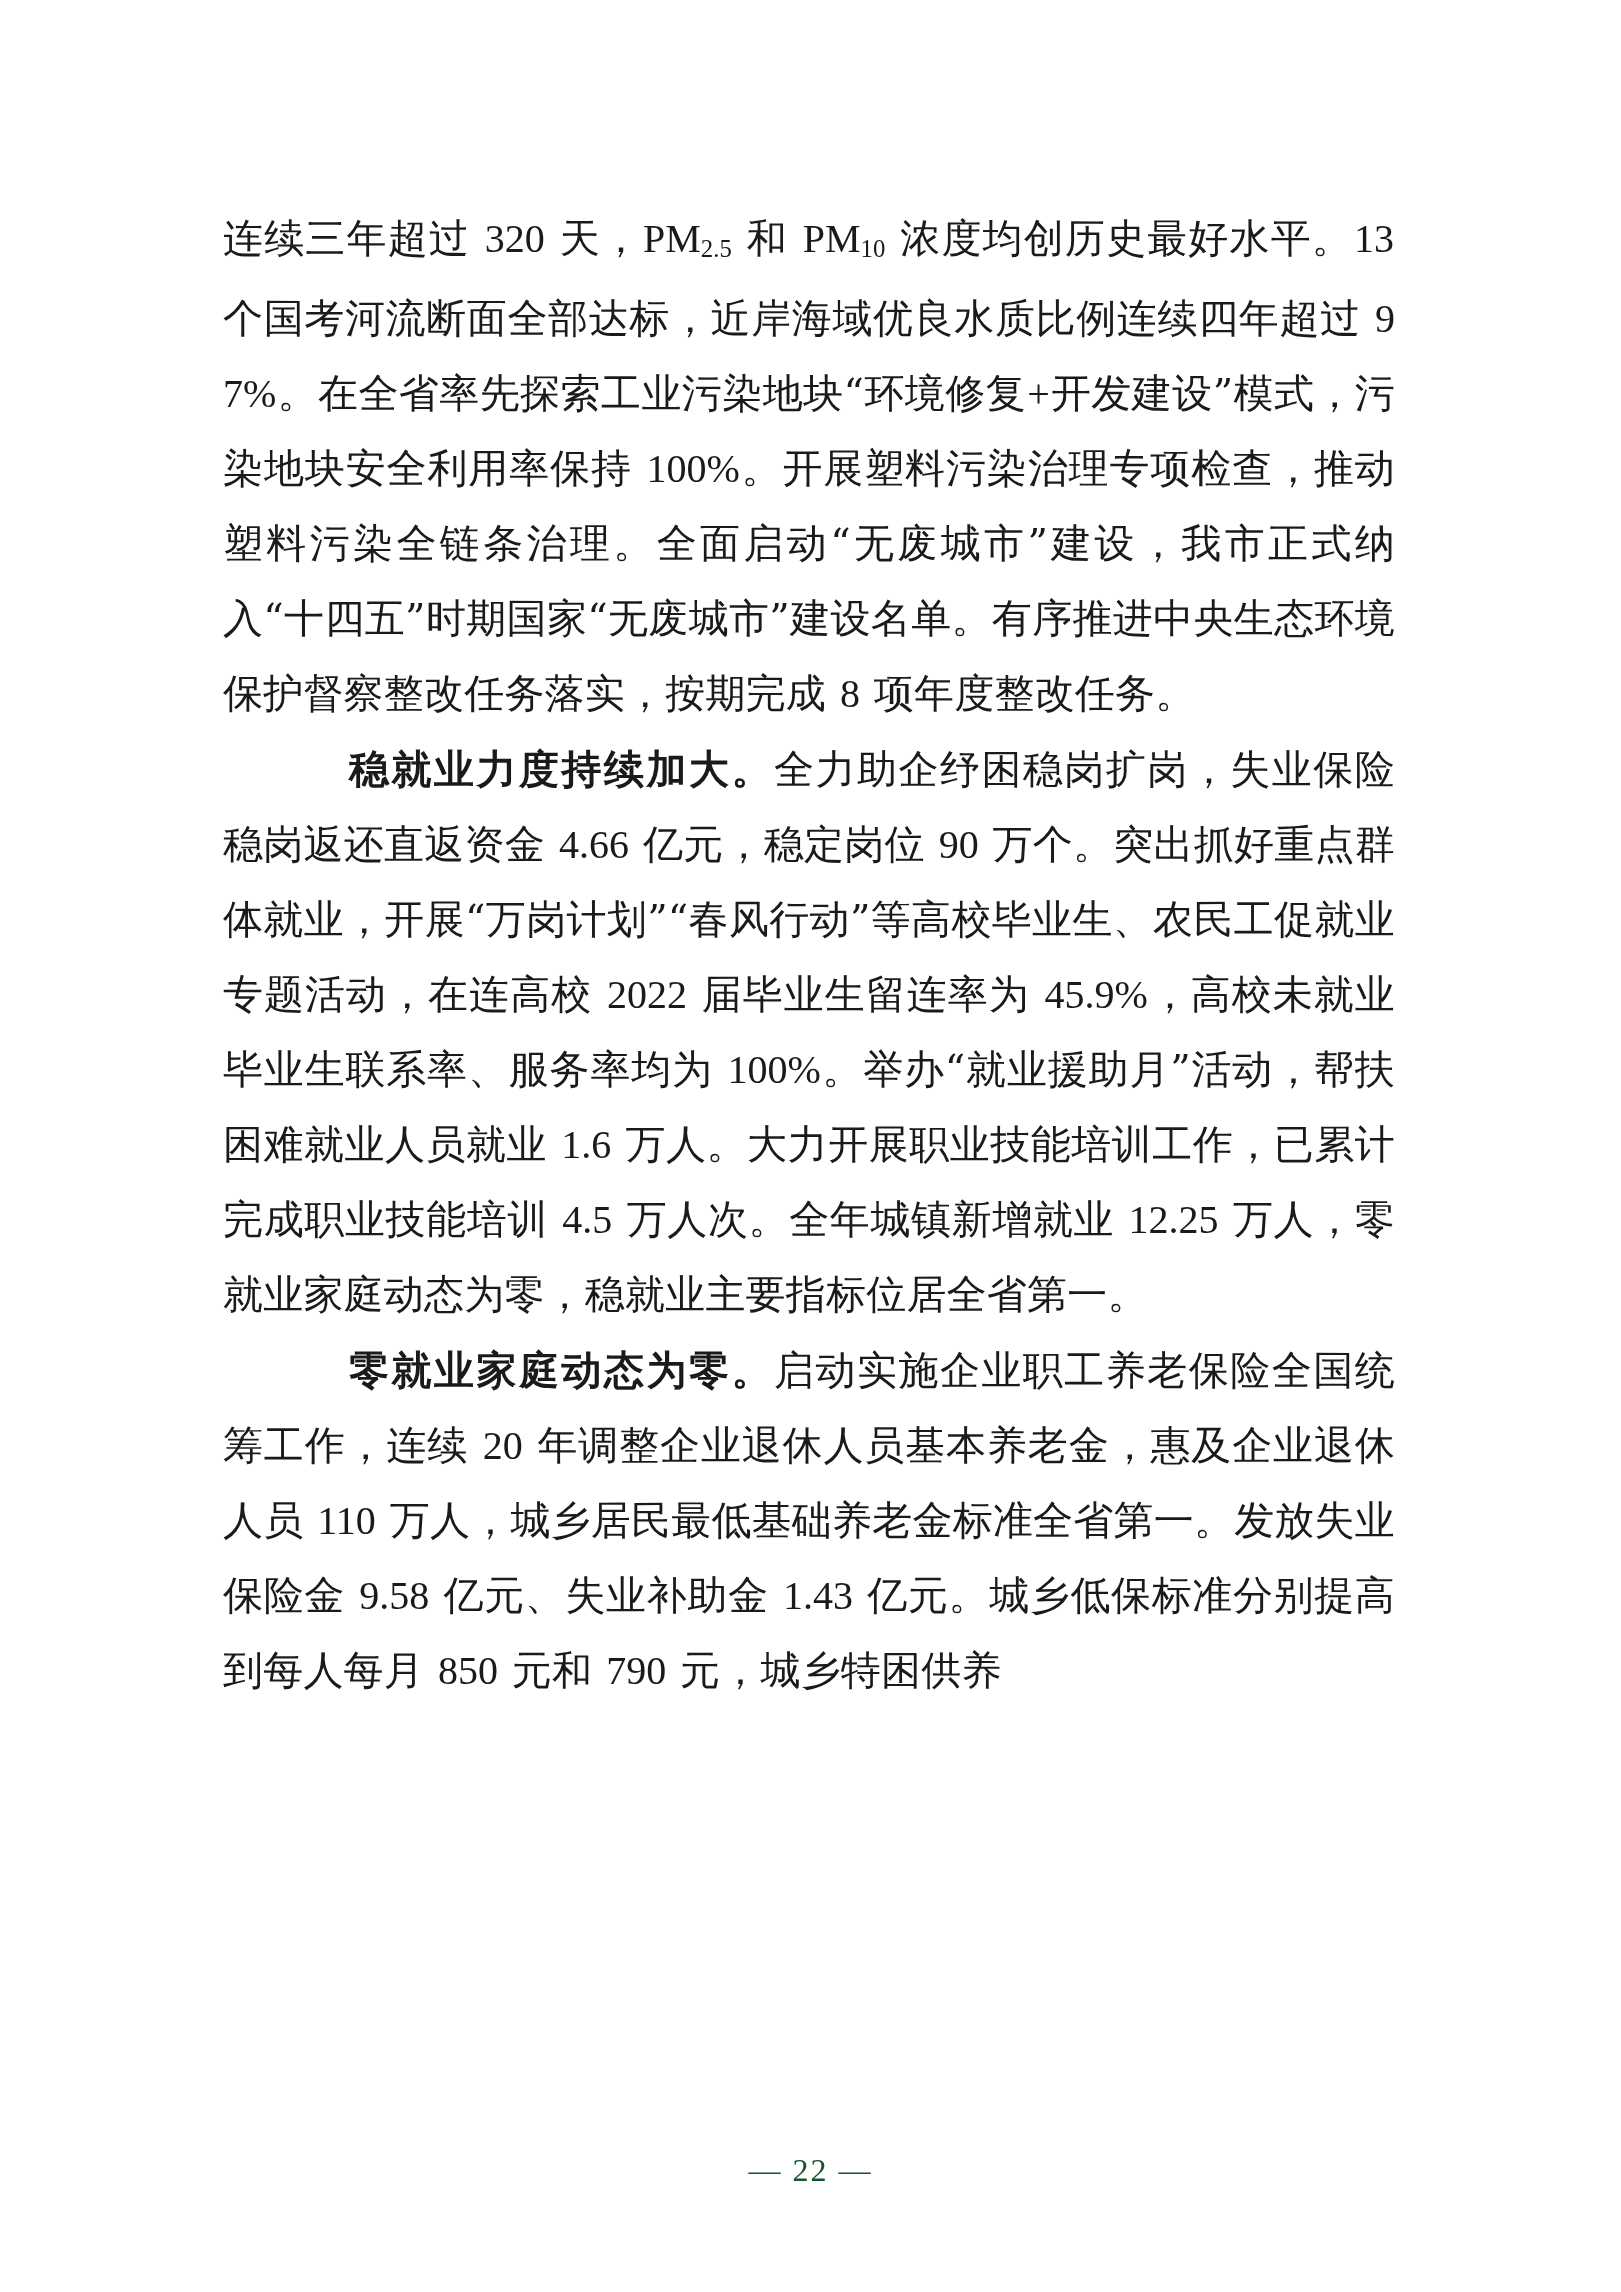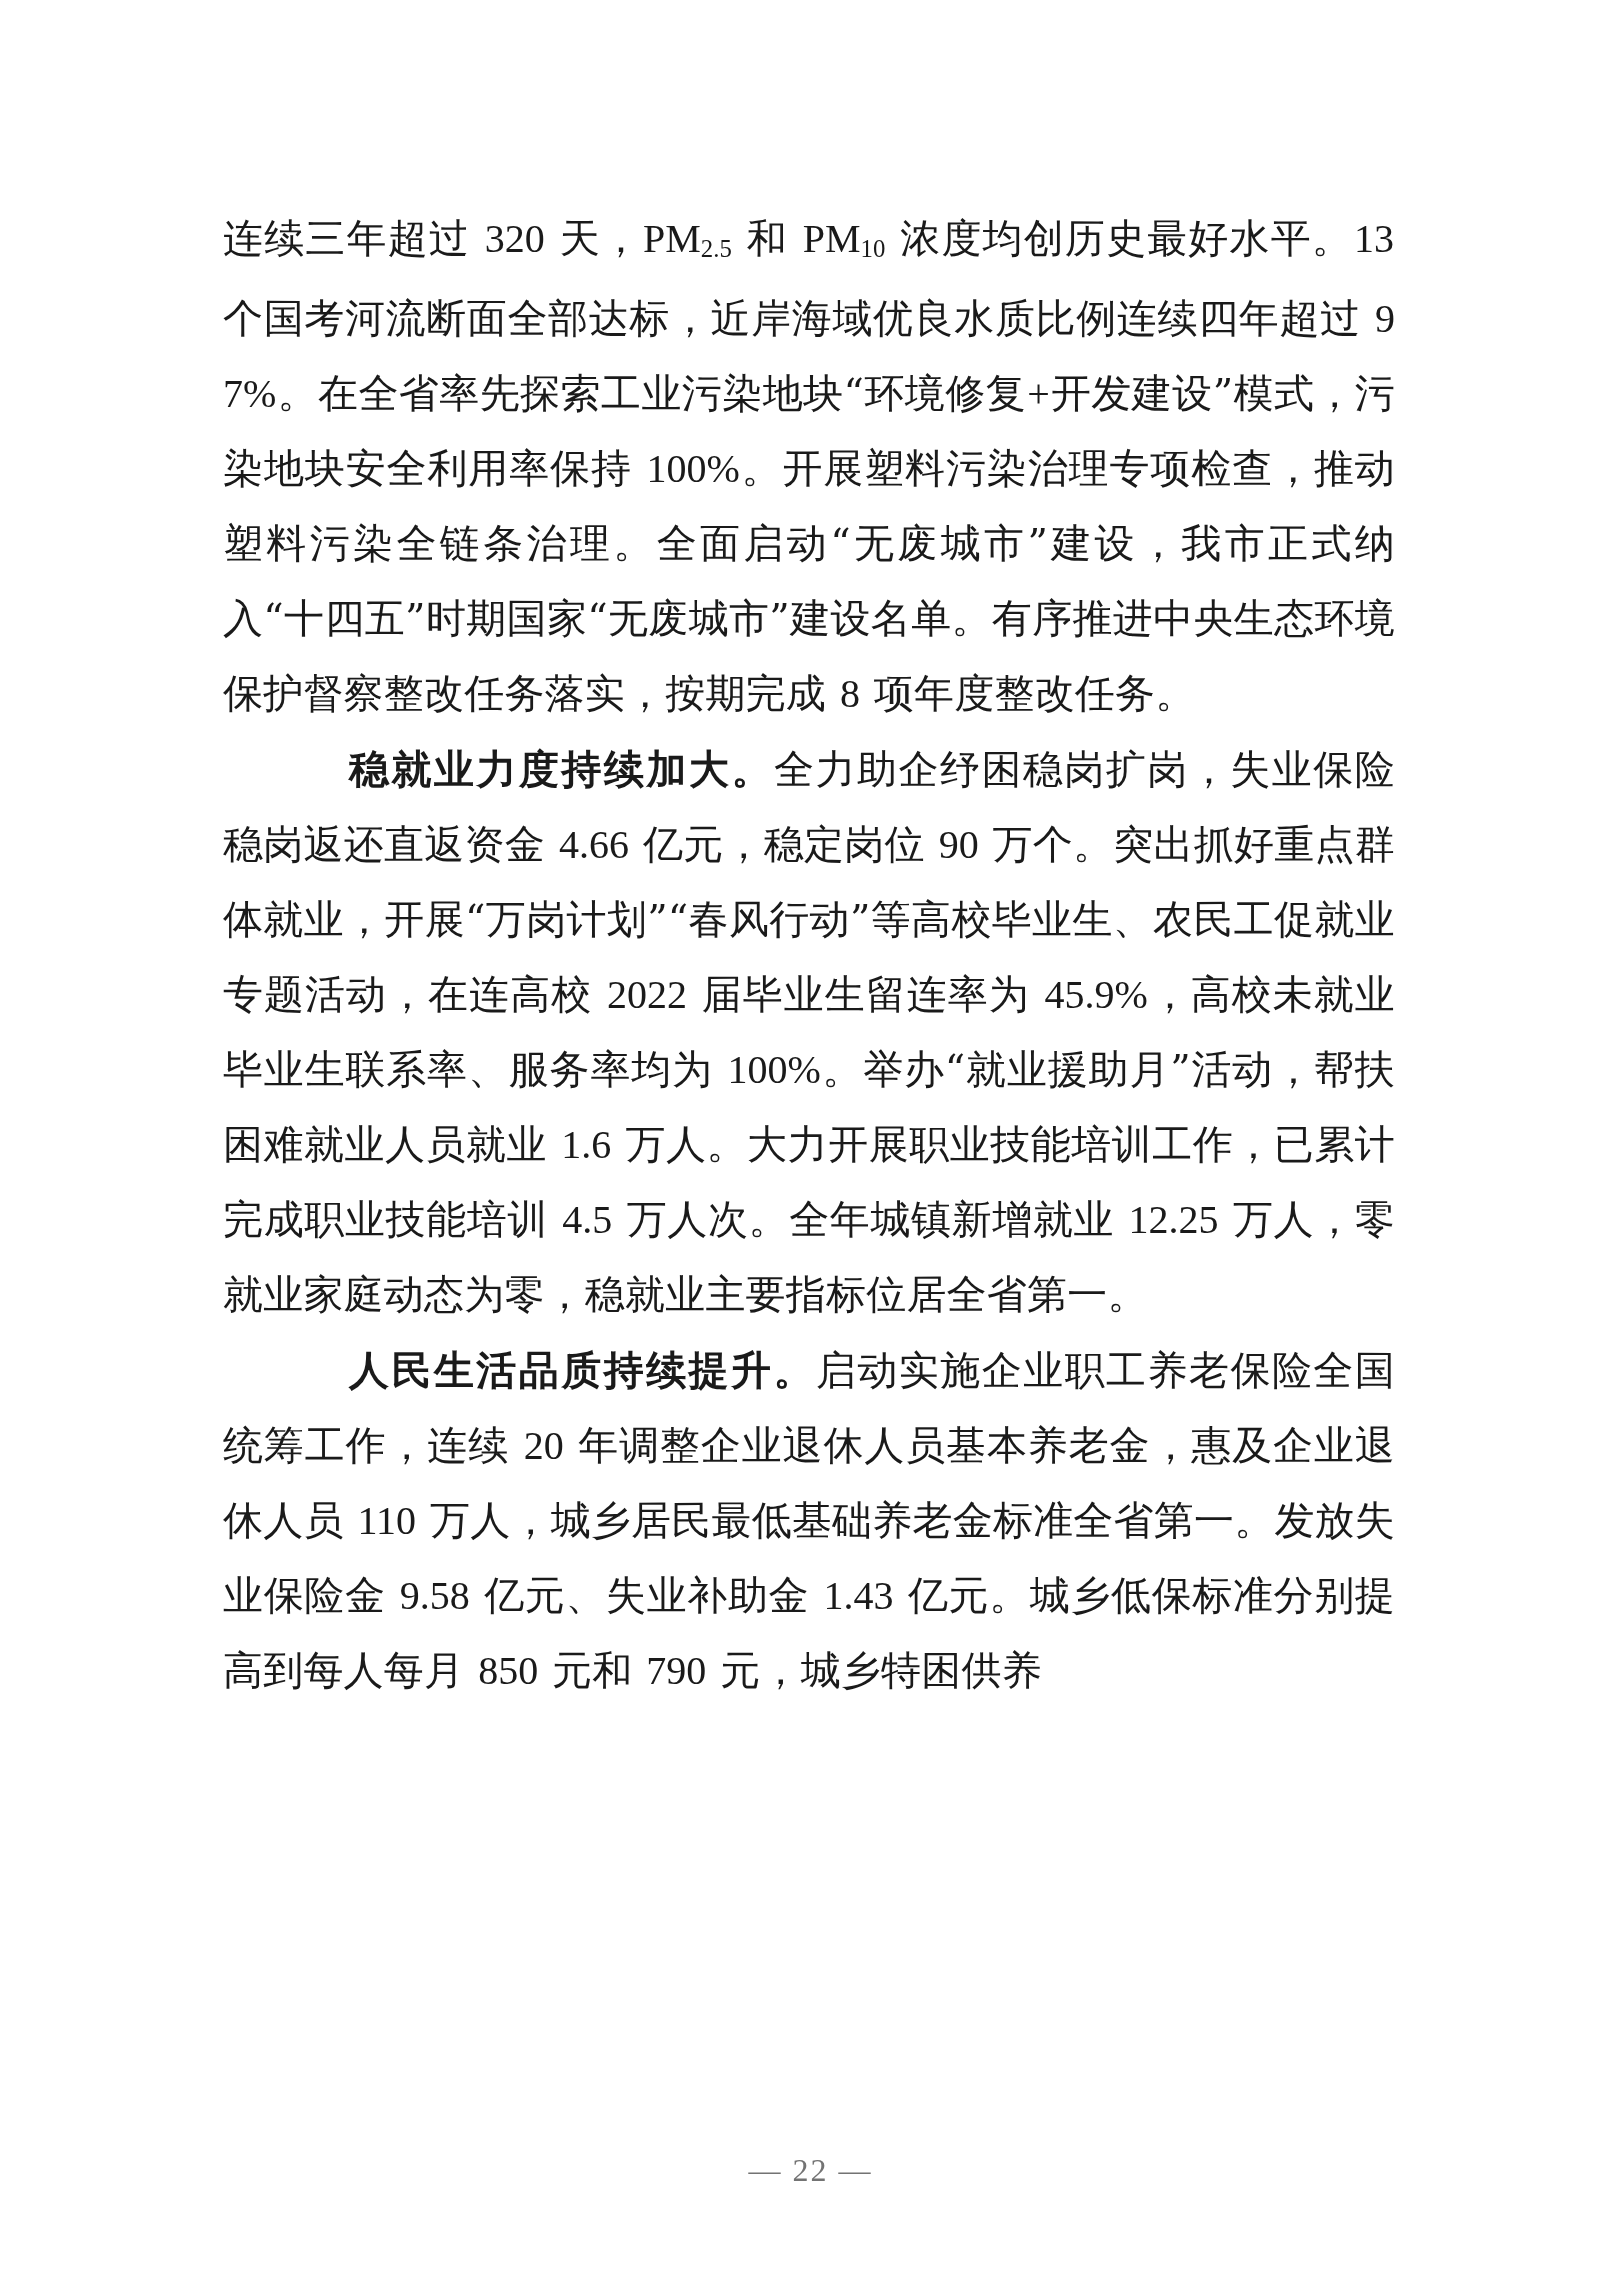--- a/index.html
+++ b/index.html
@@ -73,40 +73,40 @@
     letter-spacing: 0;
   }
   .footer {
     position: absolute;
     left: 0;
     top: 2152px;
     width: 1621px;
     text-align: center;
     font-family: "Liberation Serif", "DejaVu Serif", serif;
     font-size: 32px;
-    color: #737373;
+    color: #14532d;
     letter-spacing: 2px;
   }
 </style>
 </head>
 <body>
 
 <div class="page">
 
   <div class="content">
 
     <p class="para" id="p-env"><span>连续三年超过 <span class="num">320</span> 天，</span><span class="num">PM<sub>2.5</sub></span> 和 <span class="num">PM<sub>10</sub></span><span> 浓度均创历史最好水平。<span class="num">13</span> 个国考河流断面全部达标，近岸海域优良水质比例连续四年超过 <span class="num">97%</span>。在全省率先探索工业污染地块“环境修复<span class="num">+</span>开发建设”模式，污染地块安全利用率保持 <span class="num">100%</span>。开展塑料污染治理专项检查，推动塑料污染全链条治理。全面启动“无废城市”建设，我市正式纳入“十四五”时期国家“无废城市”建设名单。有序推进中央生态环境保护督察整改任务落实，按期完成 <span class="num">8</span> 项年度整改任务。</span></p>
 
 
     <p class="para indent">
       <span class="lead">稳就业力度持续加大。</span><span id="p-emp">全力助企纾困稳岗扩岗，失业保险稳岗返还直返资金 <span class="num">4.66</span> 亿元，稳定岗位 <span class="num">90</span> 万个。突出抓好重点群体就业，开展“万岗计划”“春风行动”等高校毕业生、农民工促就业专题活动，在连高校 <span class="num">2022</span> 届毕业生留连率为 <span class="num">45.9%</span>，高校未就业毕业生联系率、服务率均为 <span class="num">100%</span>。举办“就业援助月”活动，帮扶困难就业人员就业 <span class="num">1.6</span> 万人。大力开展职业技能培训工作，已累计完成职业技能培训 <span class="num">4.5</span> 万人次。全年城镇新增就业 <span class="num">12.25</span> 万人，零就业家庭动态为零，稳就业主要指标位居全省第一。</span>
     </p>
 
     <p class="para indent">
-      <span class="lead">人民生活品质持续提升。</span><span id="p-soc">启动实施企业职工养老保险全国统筹工作，连续 <span class="num">20</span> 年调整企业退休人员基本养老金，惠及企业退休人员 <span class="num">110</span> 万人，城乡居民最低基础养老金标准全省第一。发放失业保险金 <span class="num">9.58</span> 亿元、失业补助金 <span class="num">1.43</span> 亿元。城乡低保标准分别提高到每人每月 <span class="num">850</span> 元和 <span class="num">790</span> 元，城乡特困供养</span>
+      <span class="lead">零就业家庭动态为零。</span><span id="p-soc">启动实施企业职工养老保险全国统筹工作，连续 <span class="num">20</span> 年调整企业退休人员基本养老金，惠及企业退休人员 <span class="num">110</span> 万人，城乡居民最低基础养老金标准全省第一。发放失业保险金 <span class="num">9.58</span> 亿元、失业补助金 <span class="num">1.43</span> 亿元。城乡低保标准分别提高到每人每月 <span class="num">850</span> 元和 <span class="num">790</span> 元，城乡特困供养</span>
     </p>
 
   </div>
 
   <div class="footer">— 22 —</div>
 
 </div>
 
 
 </body></html>

